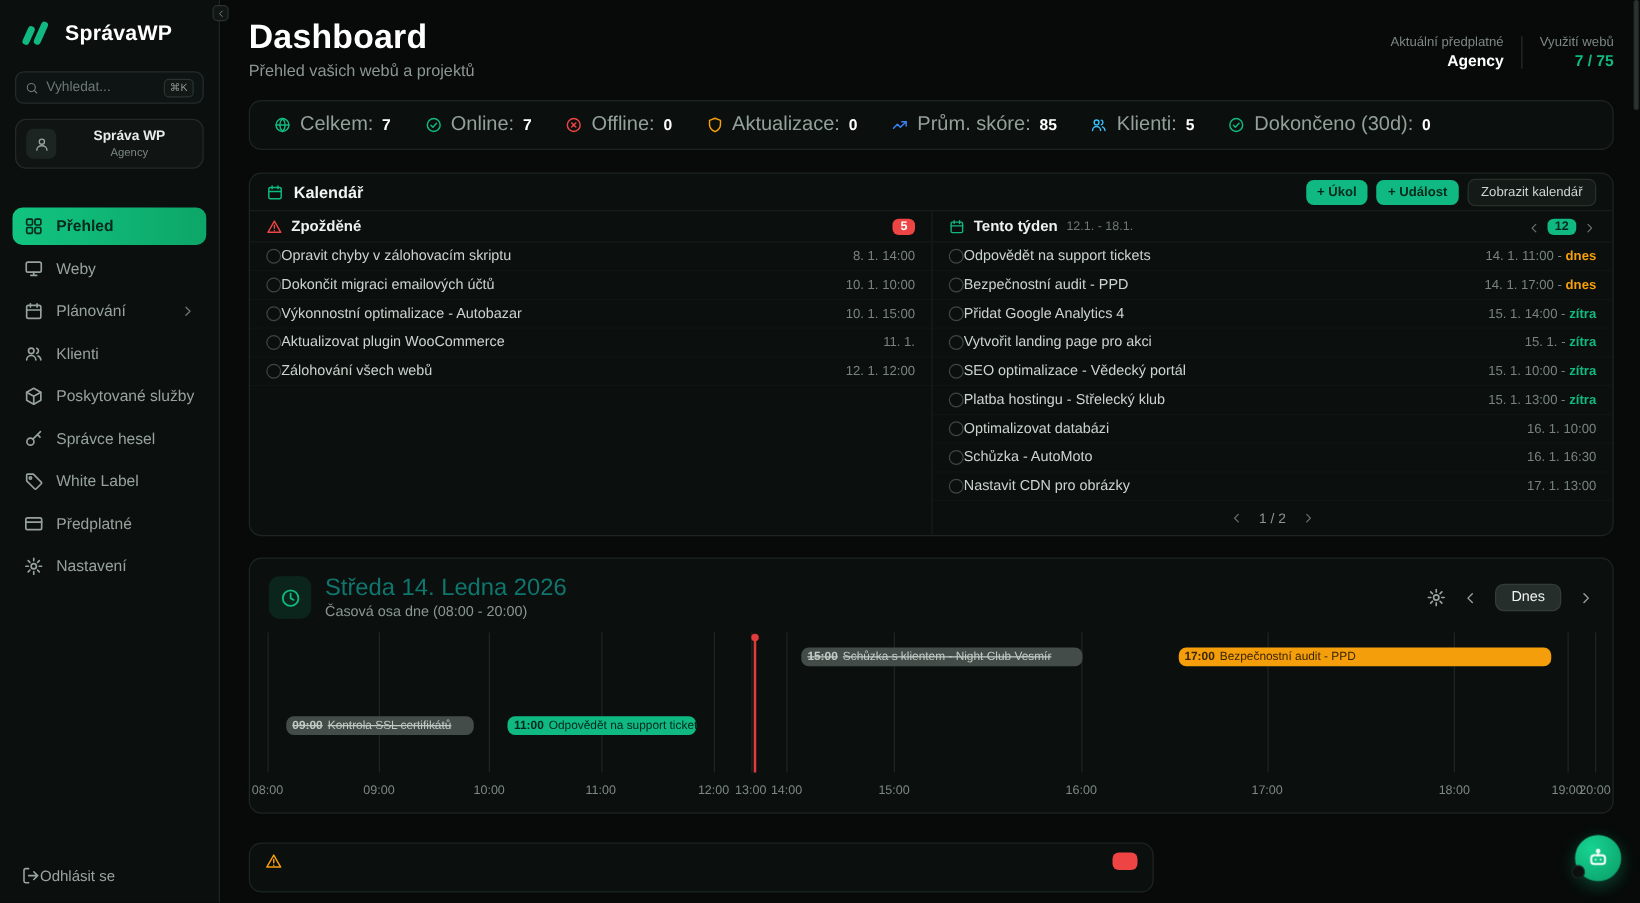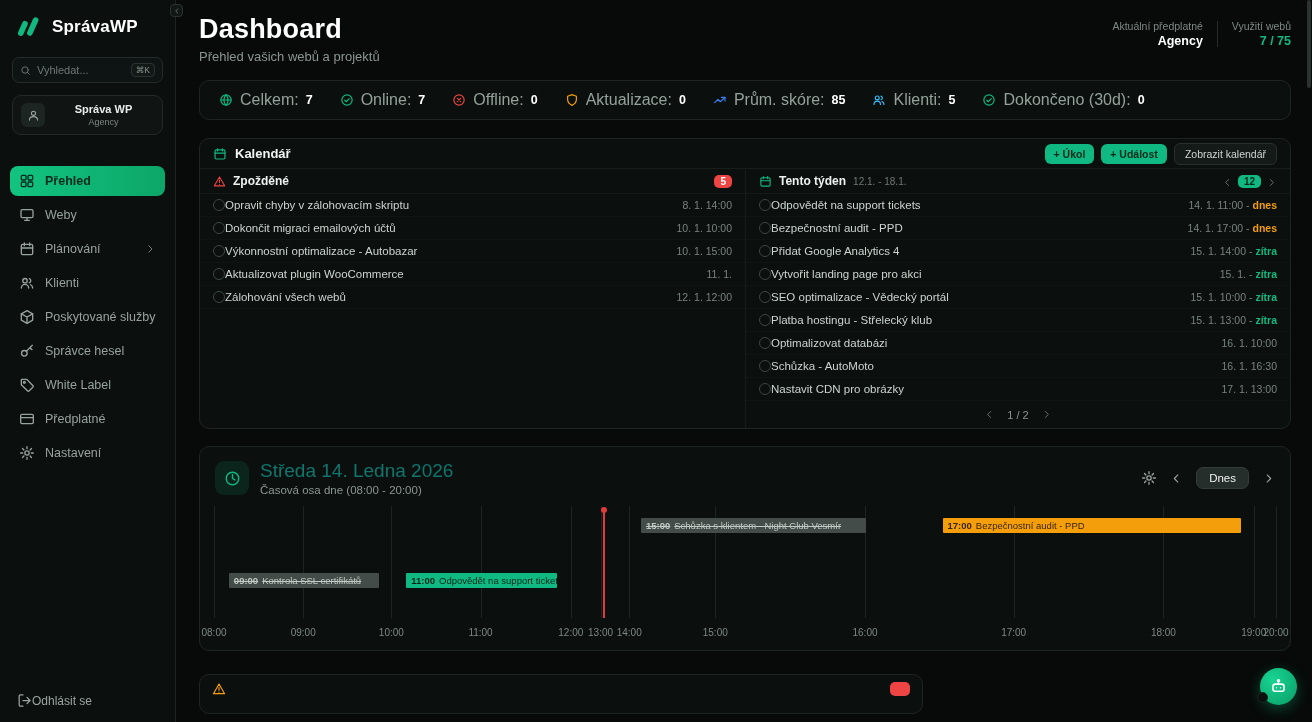--- a/index.html
+++ b/index.html
@@ -26,21 +26,21 @@
 .nv-ic{width:16px;height:16px;flex:none}
 .nav-item.active{background:linear-gradient(90deg,#12c480,#0ca668);color:#05291c;font-weight:bold}
 .nav-chev{margin-left:auto;width:12px;height:12px;color:#6d7874}
 .logout{margin-top:auto;display:flex;align-items:center;padding:14px 17px;color:#9aa5a0;font-size:12px;cursor:pointer}
 .logout .nv-ic{width:15px;height:15px}
 .collapse{position:fixed;left:170px;top:4px;width:13px;height:13px;border-radius:4px;background:#111715;border:1px solid #2a332f;color:#8b9691;display:flex;align-items:center;justify-content:center;cursor:pointer;z-index:10}
 .collapse svg{width:8px;height:8px}
 
 
 .main{margin-left:176px;padding:14px 21px 0 23px}
-.topbar{display:flex;justify-content:space-between;align-items:flex-start}
+.topbar{display:flex;justify-content:space-between;align-items:center}
 .page-title{font-size:27px;font-weight:bold;color:#fff;letter-spacing:.2px}
 .page-sub{font-size:13px;color:#8b9691;margin-top:4px}
 .top-right{display:flex;align-items:center;gap:14px;margin-top:6px}
 .tr-block{text-align:right}
 .tr-label{font-size:10.5px;color:#7d8884}
 .tr-value{font-size:12.5px;font-weight:bold;color:#fff;margin-top:2px}
 .tr-value.green{color:#10b981}
 .tr-divider{width:1px;height:26px;background:#242c29}
 
 
@@ -88,21 +88,21 @@
 .tl-iconbox svg{width:17px;height:17px}
 .tl-title{font-size:19px;font-weight:normal;color:#0f766e}
 .tl-sub{font-size:11.5px;color:#8b9691;margin-top:2px}
 .tl-actions{margin-left:auto;display:flex;align-items:center;gap:13px}
 .tl-gear{width:16px;height:16px;color:#9aa5a0;cursor:pointer}
 .tl-chev{width:13px;height:13px;color:#9aa5a0;cursor:pointer}
 .btn-today{background:#262e2b;border:1px solid #333d38;color:#eef2f0;font-size:11.5px;padding:4px 12px;border-radius:7px;cursor:pointer;font-family:inherit}
 .tl-chart{position:relative;margin:0 14px 12px;height:132px}
 .grid-line{position:absolute;top:0;bottom:20px;width:1px;background:#1d2523}
 .hour-label{position:absolute;bottom:0;transform:translateX(-50%);font-size:10px;color:#7d8884;white-space:nowrap}
-.tl-event{position:absolute;height:15px;line-height:15px;border-radius:1px;font-size:9.5px;padding:0 5px;white-space:nowrap;overflow:hidden;cursor:pointer}
+.tl-event{position:absolute;height:15px;line-height:15px;border-radius:6px;font-size:9.5px;padding:0 5px;white-space:nowrap;overflow:hidden;cursor:pointer}
 .ev-time{font-weight:bold;margin-right:4px}
 .tl-event.done{background:#434c48;color:#c3cac6;text-decoration:line-through}
 .tl-event.green{background:#10b981;color:#04261a}
 .tl-event.orange{background:#f59e0b;color:#3a2605}
 .tl-event.r0{top:12px}
 .tl-event.r1{top:67px}
 .now-line{position:absolute;top:5px;bottom:20px;width:2px;background:#e23b3b;transform:translateX(-1px)}
 .now-line::before{content:"";position:absolute;top:-4px;left:-2px;width:6px;height:6px;border-radius:50%;background:#e23b3b}
 
 

